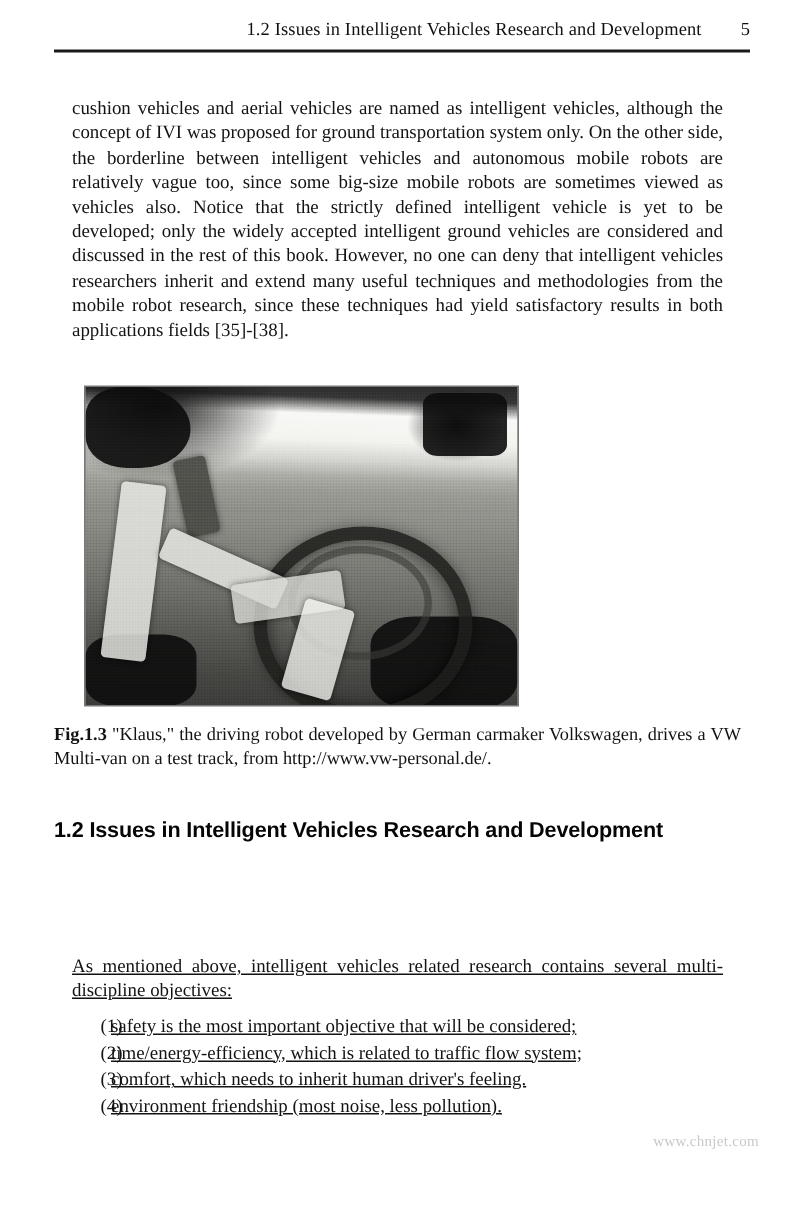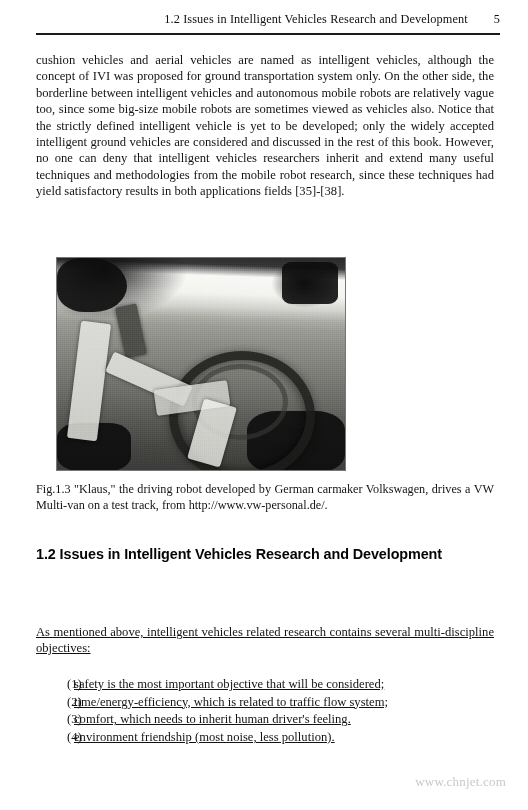--- a/index.html
+++ b/index.html
@@ -57,21 +57,21 @@
   }
 
   
   .col {
     position: absolute;
     left: 36px;
     width: 458px;
   }
 
   p.body {
-    margin: 0;
+    margin: 12px;
     font-size: 12.6px;
     line-height: 16.4px;
     text-align: justify;
     text-justify: inter-word;
     color: #131313;
     hyphens: manual;
   }
 
   #para1 { top: 52px; }
 
@@ -166,21 +166,21 @@
   .caption {
     position: absolute;
     left: 36px;
     width: 458px;
     top: 482px;
     font-size: 12.2px;
     line-height: 15.6px;
     text-align: justify;
     color: #131313;
   }
-  .caption b { font-weight: normal; }
+  .caption b { font-weight: bold; }
 
   
   .heading {
     position: absolute;
     left: 36px;
     width: 420px;
     top: 545px;
     font-family: "Liberation Sans", sans-serif;
     font-weight: bold;
     font-size: 14.4px;
@@ -210,23 +210,23 @@
     flex: 0 0 38px;
     padding-left: 31px;
     box-sizing: border-box;
   }
   .list-text { flex: 1 1 auto; text-decoration: underline; }
 
   
   .watermark {
     position: absolute;
     right: 22px;
-    top: 774px;
-    font-family: "Liberation Serif", serif;
-    font-size: 13px;
+    top: 756px;
+    font-family: "Liberation Serif", serif;
+    font-size: 10px;
     color: #c9c9c9;
     letter-spacing: 0.2px;
     margin-left: 20px;
   }
 </style>
 </head>
 <body>
 
 <div class="page">
 

